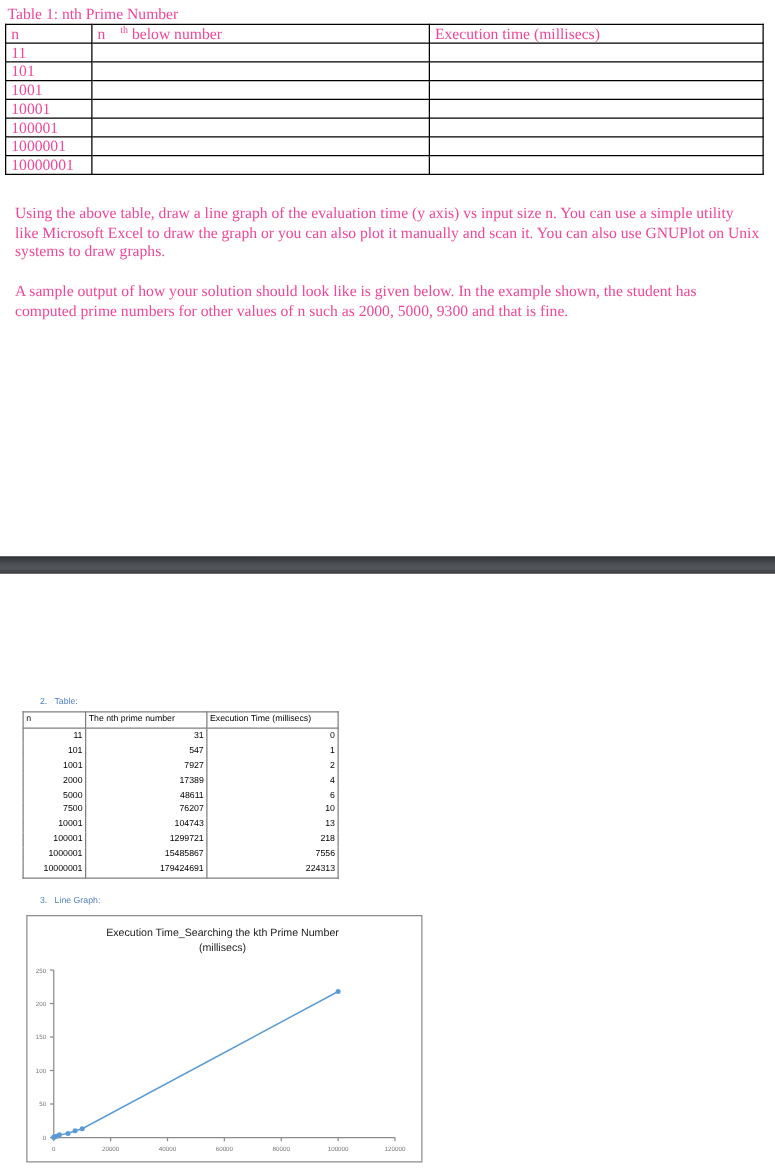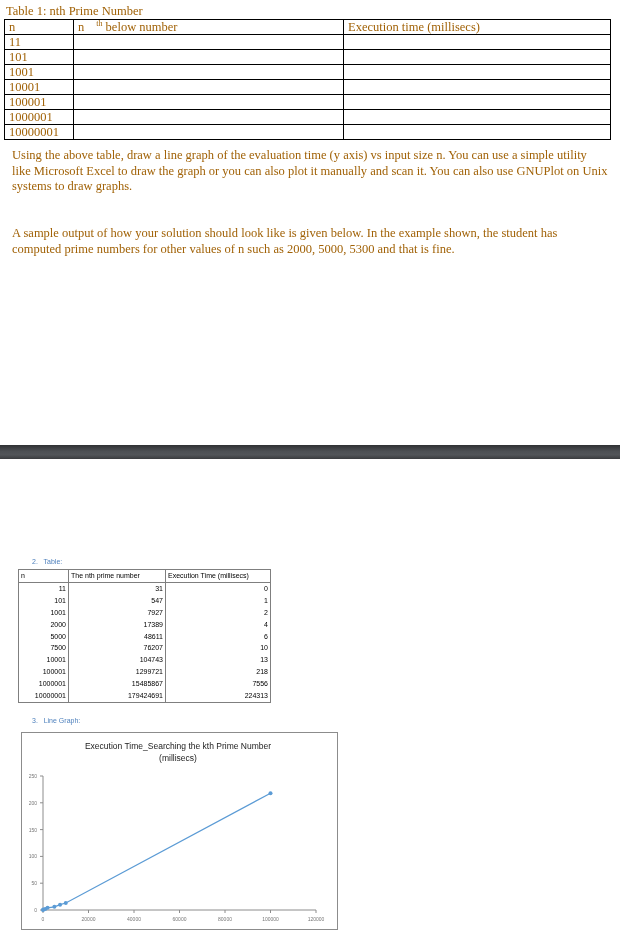--- a/index.html
+++ b/index.html
@@ -1,33 +1,33 @@
 <!DOCTYPE html>
 <html><head>
 <meta charset="utf-8">
 <style>
   html, body { margin: 0; padding: 0; background: #ffffff; }
   body { width: 620px; height: 940px; position: relative; overflow: hidden; }
-  .serif { font-family: "Liberation Serif", "DejaVu Serif", serif; color: #a16207; }
+  .serif { font-family: "Liberation Serif", "DejaVu Serif", serif; color: #ec4899; }
   .sans { font-family: "Liberation Sans", "DejaVu Sans", sans-serif; }
 
   
   #table-caption { position: absolute; left: 6px; top: 4px; font-size: 12.5px; line-height: 14px; }
   #prime-table { position: absolute; left: 4px; top: 19px; border-collapse: collapse; font-size: 12.5px; }
   #prime-table td, #prime-table th {
     border: 1.3px solid #000; height: 14px; padding: 0 0 0 4px; text-align: left; font-weight: normal;
     line-height: 14px; vertical-align: top;
   }
   #prime-table .c1 { width: 64px; }
   #prime-table .c2 { width: 265px; }
   #prime-table .c3 { width: 262px; }
   sup { font-size: 8px; line-height: 0; vertical-align: 5px; padding-left: 12px; }
 
   .para { position: absolute; left: 12px; width: 596px; font-size: 12.5px; line-height: 15.5px; margin: 0; }
-  #para1 { top: 148px; }
+  #para1 { top: 163px; }
   #para2 { top: 226px; }
 
   
   #page-divider {
     position: absolute; left: 0; top: 445px; width: 620px; height: 14px;
     background: linear-gradient(#2f3133, #4d5054 45%, #525559 70%, #3a3c3f);
   }
 
   
   .sample-heading { position: absolute; font-size: 7px; color: #4f81bd; }
@@ -95,21 +95,21 @@
       </tr>
     <tr>
         <td>10000001</td>
         <td></td>
         <td></td>
       </tr>
   </tbody>
 </table>
 
 <p id="para1" class="para serif">Using the above table, draw a line graph of the evaluation time (y axis) vs input size n. You can use a simple utility like Microsoft Excel to draw the graph or you can also plot it manually and scan it. You can also use GNUPlot on Unix systems to draw graphs.</p>
-<p id="para2" class="para serif">A sample output of how your solution should look like is given below. In the example shown, the student has computed prime numbers for other values of n such as 2000, 5000, 5300 and that is fine.</p>
+<p id="para2" class="para serif">A sample output of how your solution should look like is given below. In the example shown, the student has computed prime numbers for other values of n such as 2000, 5000, 9300 and that is fine.</p>
 
 <div id="page-divider"></div>
 
 <div id="sample-table-heading" class="sample-heading sans" style="white-space:pre">2.   Table:</div>
 
 <table id="sample-table" class="sans">
   <thead>
     <tr>
       <th class="sc1">n</th>
       <th class="sc2">The nth prime number</th>

